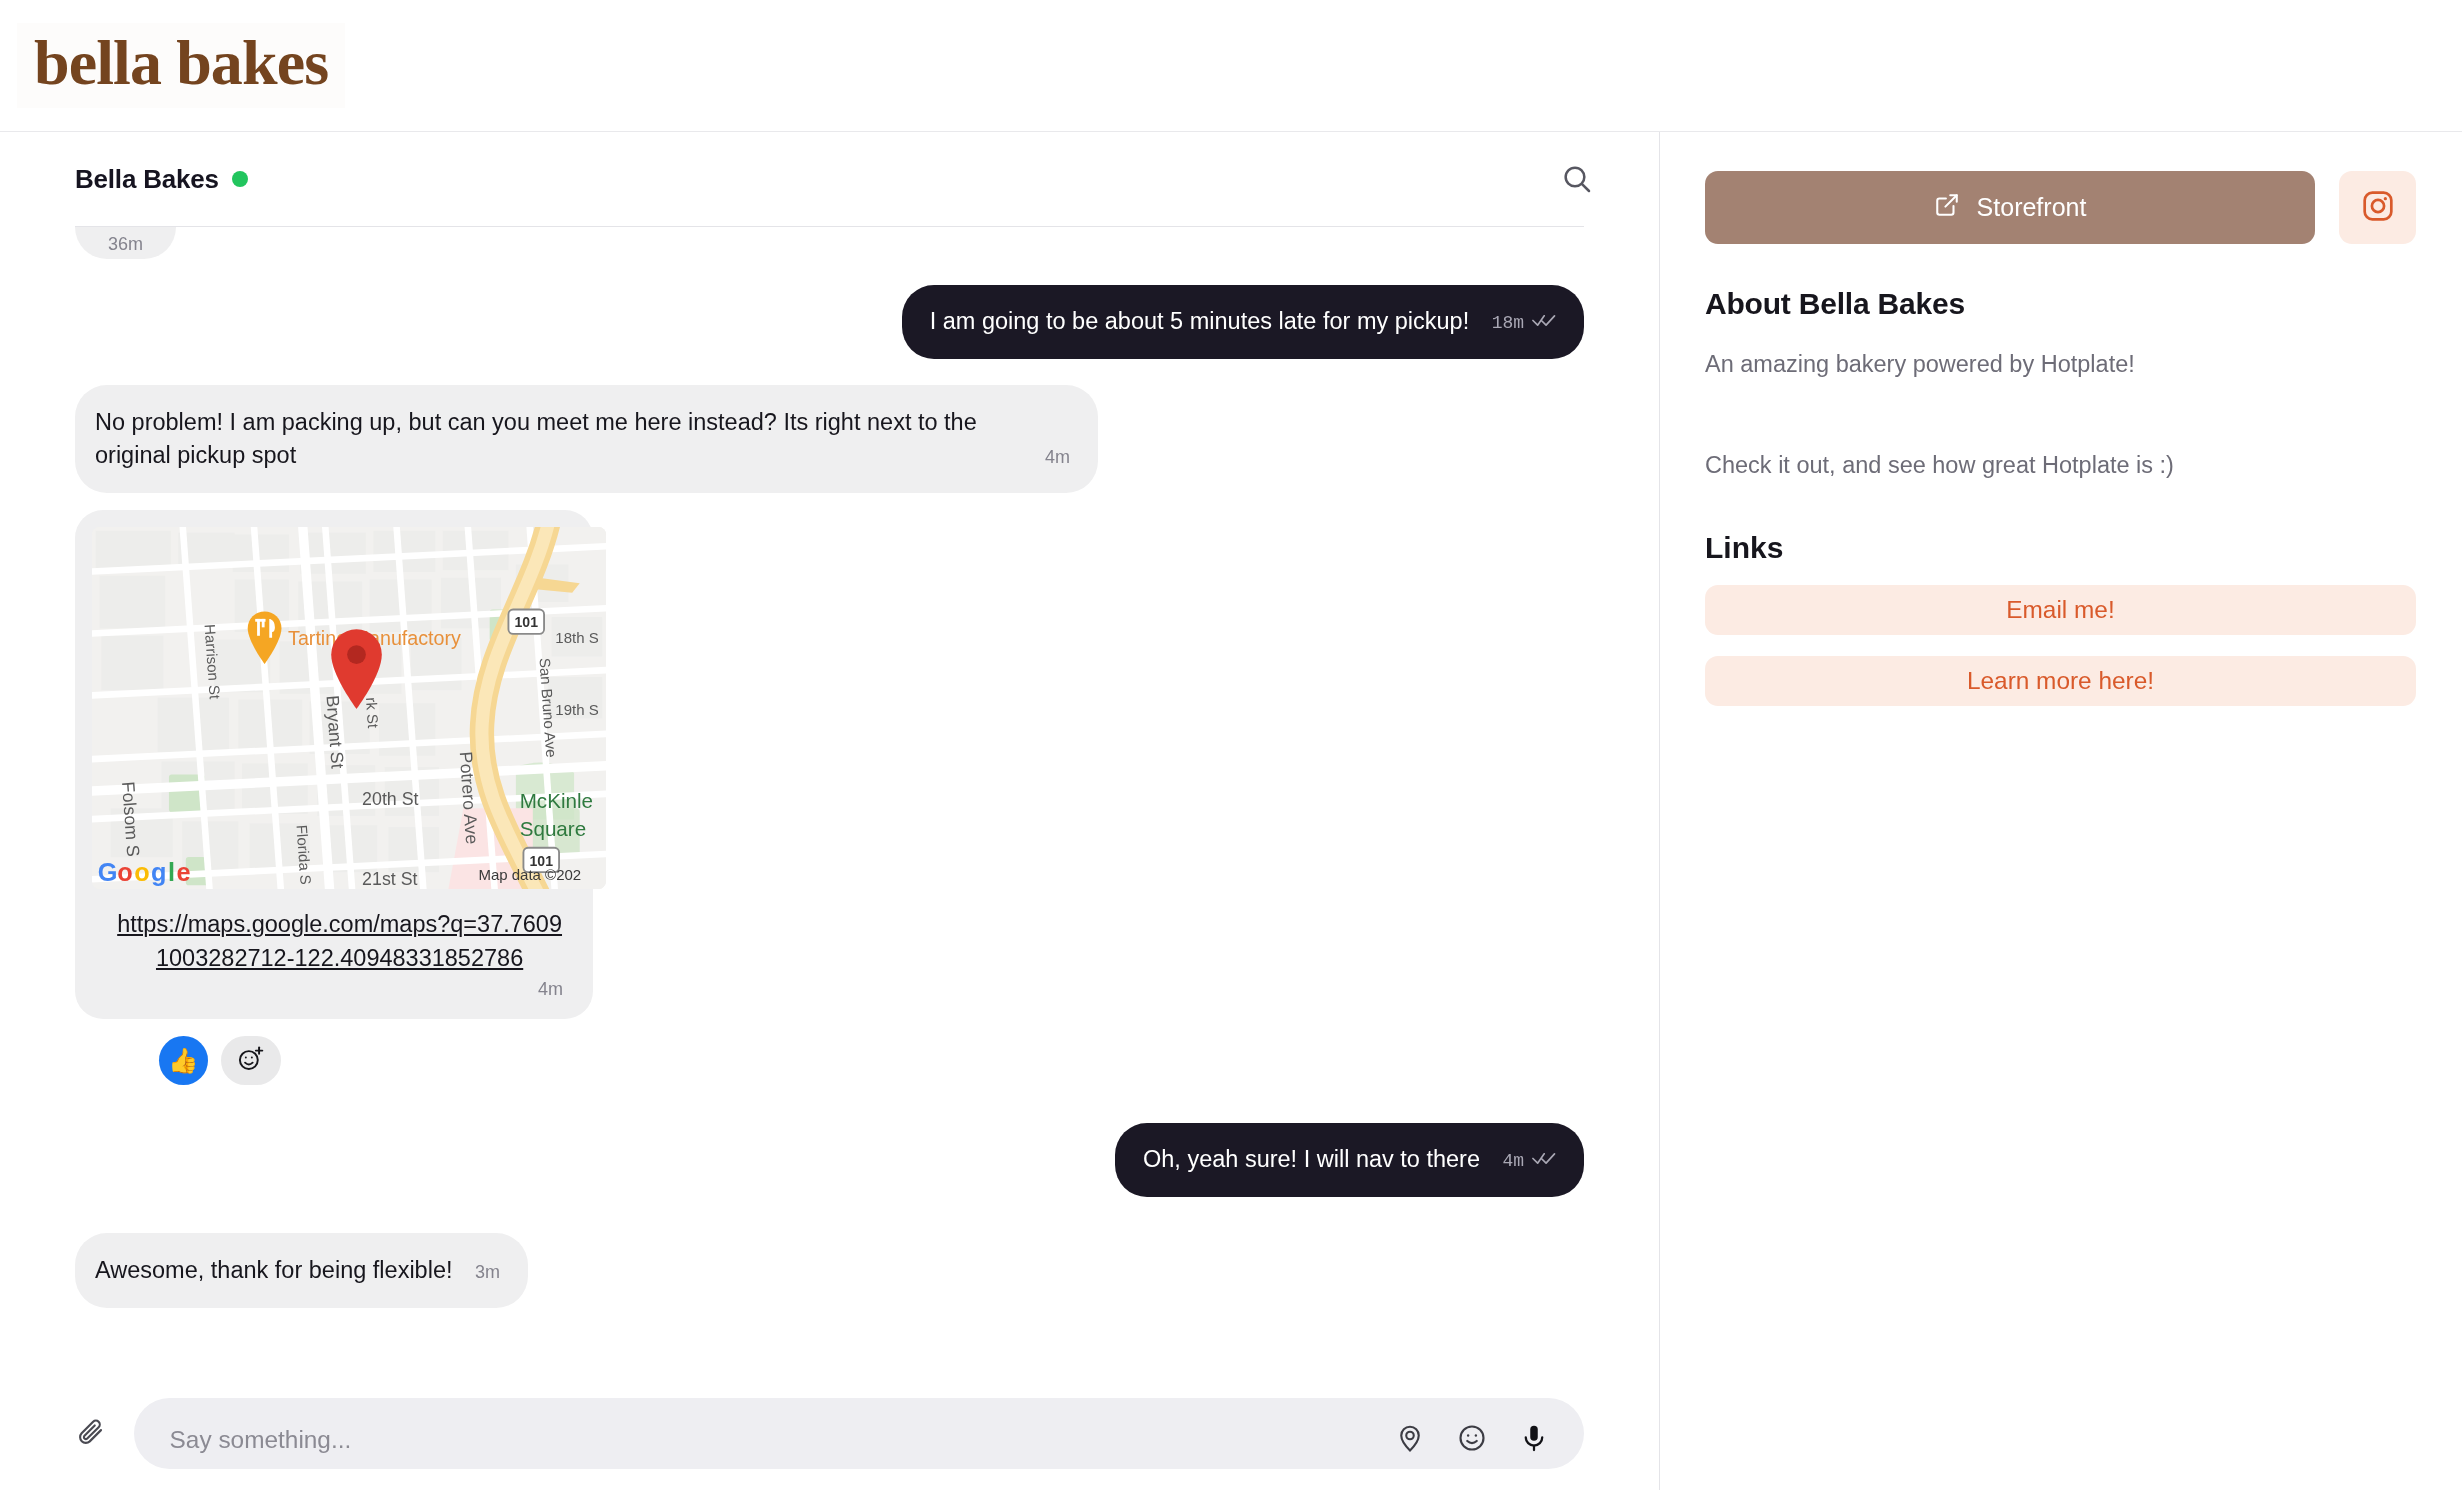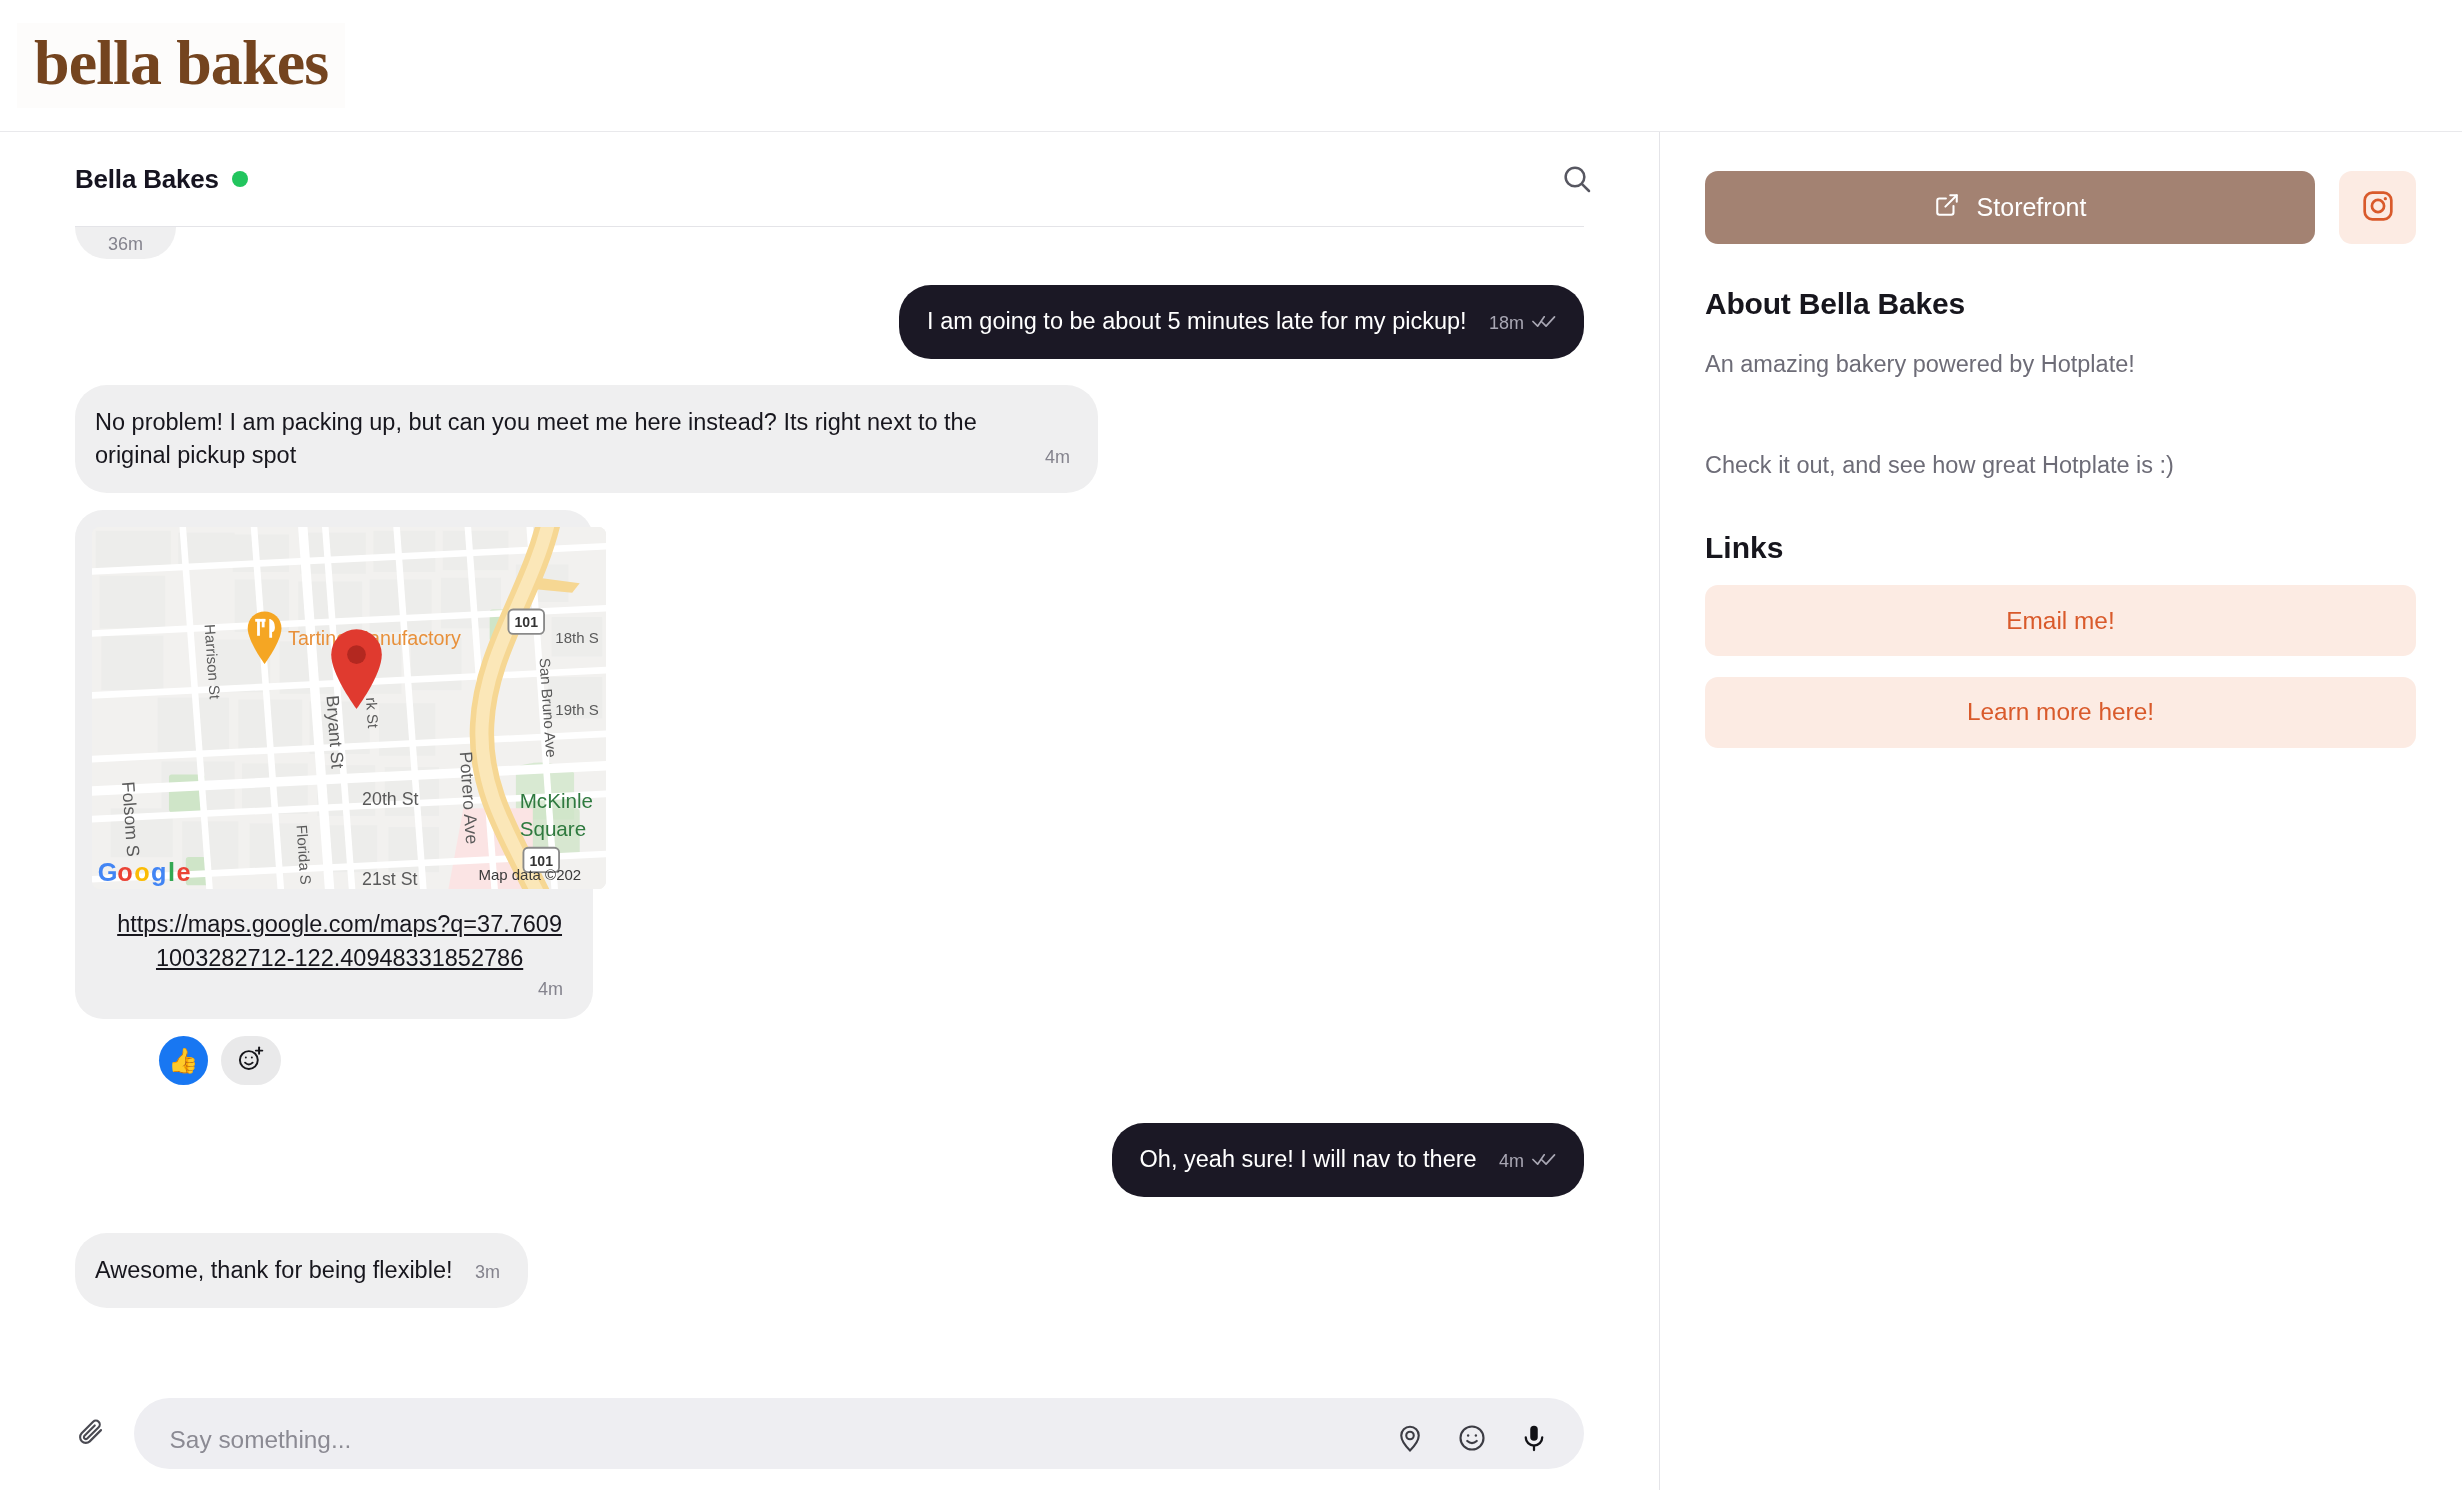--- a/index.html
+++ b/index.html
@@ -104,21 +104,21 @@
   .bubble.in  { background: #efeff0; color: #17161d; padding-left: 20px; }
 
   .bubble .btext { flex: 1 1 auto; }
   .meta {
     flex: 0 0 auto;
     display: flex; align-items: center; gap: 7.5px;
     font-size: 18px;
     white-space: nowrap;
     padding-bottom: 1.9px;
   }
-  .bubble.out .meta { color: #a9a7b4; }
+  .bubble.out .meta { color: #a9a7b4; font-family: Liberation Mono, monospace; }
   .bubble.in  .meta { color: #84838d; }
   .ticks { display: inline-block; }
 
   
   .clipped-wrap {
     height: 32px; overflow: hidden; margin-top: 0; position: relative;
   }
   .clipped-bubble {
     background: #efeff0; border-radius: 32px;
     width: 101px; height: 75px;
@@ -242,21 +242,21 @@
   .sec-title {
     font-size: 30px; font-weight: bold; color: #17161d;
     margin-top: 43px; letter-spacing: -0.2px;
   }
   .about-line {
     font-size: 23.5px; color: #6d6c77; margin-top: 26px; line-height: 1.5;
   }
   .about-line.gap { margin-top: 66px; }
   .links-title { font-size: 30px; font-weight: bold; color: #17161d; margin-top: 47px; }
   .link-btn {
-    display: block; width: 100%; height: 71px;
+    display: block; width: 100%; height: 50px;
     background: #fcebe3; color: #d95a2b;
     border: none; border-radius: 13px; cursor: pointer;
     font-size: 24.4px; margin-top: 20.6px;
     font-family: "Liberation Sans", sans-serif;
   }
 </style>
 </head>
 <body>
 
 <div class="brandbar">

